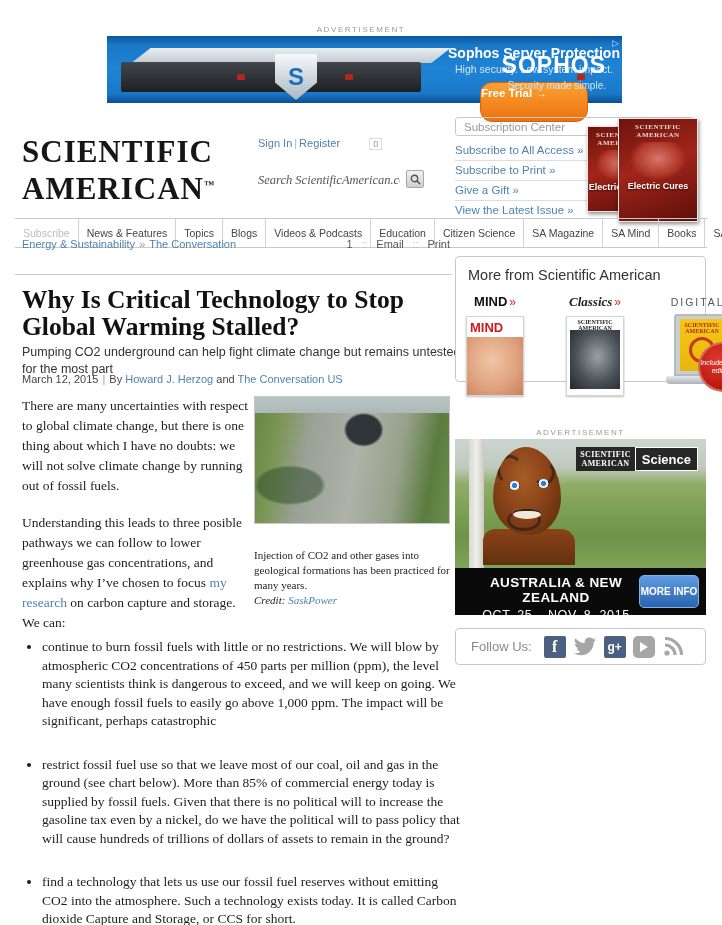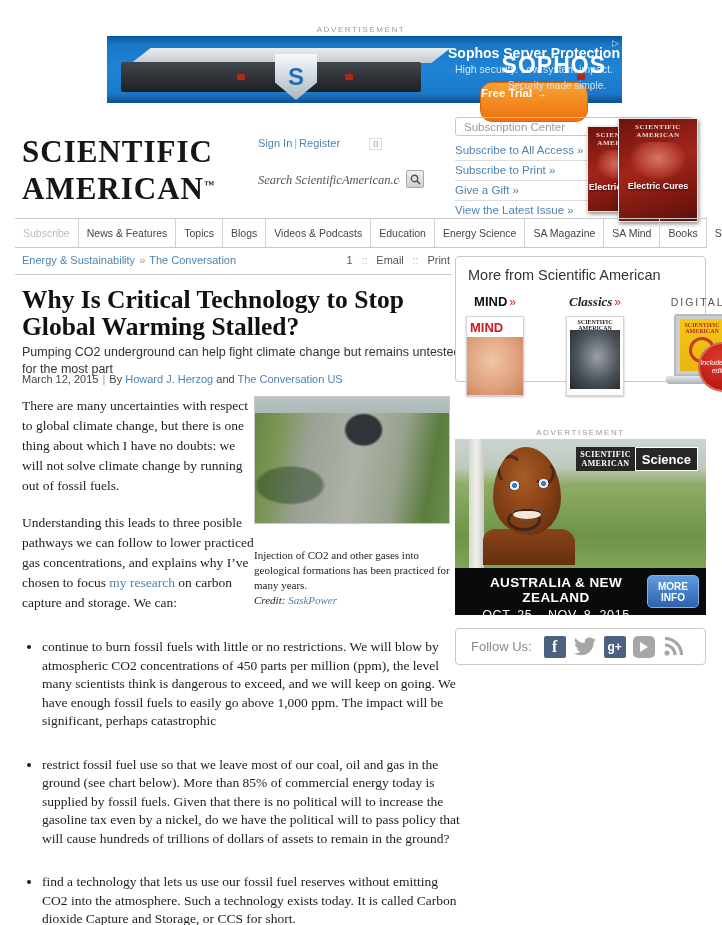--- a/index.html
+++ b/index.html
@@ -68,21 +68,21 @@
   .cover .cov-title { font-weight:bold; font-size:9px; color:#fff; text-shadow:0 1px 2px #3a0500; }
 
   
   .nav { position:absolute; left:15px; top:218px; width:692px; height:30px;
     border-top:1px solid #c9c9c9; border-bottom:1px solid #c9c9c9;
     display:flex; align-items:stretch; font-size:10.5px; color:#454545; }
   .nav-item { display:flex; align-items:center; padding:0 8px; border-right:1px solid #d2d2d2; white-space:nowrap; flex:1 0 auto; justify-content:center; }
   .nav-item.muted { color:#bcbcbc; }
 
   
-  .crumb { position:absolute; left:22px; top:254px; width:428px; font-size:11px; display:flex; }
+  .crumb { position:absolute; left:22px; top:238px; width:428px; font-size:11px; display:flex; }
   .crumb .sep { color:#999; padding:0 4px; }
   .crumb-right { margin-left:auto; display:flex; align-items:center; gap:9px; color:#555; }
   .dots { color:#bbb; font-size:10px; }
   .crumb-rule { position:absolute; left:15px; top:274px; width:437px; border-top:1px solid #c9c9c9; }
 
   
   .title { position:absolute; left:22px; top:286px; width:442px; font-family:"Liberation Serif",serif;
     font-weight:bold; font-size:25.5px; line-height:27px; color:#111; }
   .dek { position:absolute; left:22px; top:344px; width:440px; font-size:12.5px; line-height:17px; color:#333; }
   .byline { position:absolute; left:22px; top:373px; font-size:11px; color:#444; }
@@ -163,21 +163,21 @@
     background:linear-gradient(#8a4318,#64300f); border-radius:12px 14px 0 0; }
   .travel-logo { position:absolute; right:8px; top:8px; display:flex; align-items:stretch; }
   .tl-sa { background:rgba(10,10,10,.85); color:#fff; font-family:"Liberation Serif",serif;
     font-weight:bold; font-size:8px; line-height:9px; padding:3px 4px; text-align:center; letter-spacing:.4px; }
   .tl-travel { background:rgba(10,10,10,.85); border:1px solid #fff; color:#fff;
     font-weight:bold; font-size:13px; padding:3px 6px; display:flex; align-items:center; }
   .travel-bar { position:absolute; left:0; right:0; bottom:0; height:47px; background:#0a0a0a; }
   .tb-text { position:absolute; left:12px; top:7px; width:178px; text-align:center; color:#fff; }
   .tb-line1 { font-size:13.5px; font-weight:bold; letter-spacing:.4px; }
   .tb-line2 { font-size:12.5px; margin-top:3px; letter-spacing:.6px; }
-  .tb-btn { position:absolute; right:7px; top:7px; width:52px; height:33px;
+  .tb-btn { position:absolute; right:7px; top:7px; width:60px; height:33px;
     background:linear-gradient(#5f9de2,#2a62ae); border:1px solid #7fb2e8; border-radius:5px;
     color:#fff; font-weight:bold; font-size:10px; line-height:11px;
     display:flex; align-items:center; justify-content:center; text-align:center; }
 
   
   .followbox { position:absolute; left:455px; top:628px; width:251px; height:37px;
     border:1px solid #c9c9c9; border-radius:4px; display:flex; align-items:center; }
   .follow-label { margin-left:15px; font-size:13px; color:#8a8a8a; }
   .social { display:flex; gap:7px; margin-left:12px; align-items:center; }
   .sq { width:22px; height:22px; display:flex; align-items:center; justify-content:center;
@@ -250,21 +250,21 @@
     </div>
   </div>
 
   <div class="nav">
     <div class="nav-item muted">Subscribe</div>
     <div class="nav-item">News &amp; Features</div>
     <div class="nav-item">Topics</div>
     <div class="nav-item">Blogs</div>
     <div class="nav-item">Videos &amp; Podcasts</div>
     <div class="nav-item">Education</div>
-    <div class="nav-item">Energy Science</div>
+    <div class="nav-item">Citizen Science</div>
     <div class="nav-item">SA Magazine</div>
     <div class="nav-item">SA Mind</div>
     <div class="nav-item">Books</div>
     <div class="nav-item" style="border-right:none">SA en español</div>
   </div>
 
   <div class="crumb">
     <a class="blue">Energy &amp; Sustainability</a>
     <span class="sep">»</span>
     <a class="blue">The Conversation</a>
@@ -283,21 +283,21 @@
   <div class="byline">
     <span>March 12, 2015</span><span class="pipe">|</span><span>By</span>
     <a class="blue">Howard J. Herzog</a>
     <span>and</span>
     <a class="blue">The Conversation US</a>
   </div>
 
   <div class="body-row">
     <div class="col-text">
       <p>There are many uncertainties with respect to global climate change, but there is one thing about which I have no doubts: we will not solve climate change by running out of fossil fuels.</p>
-      <p><span>Understanding this leads to three posible pathways we can follow to lower practiced gas concentrations, and explains why I’ve chosen to focus </span><a class="blue">my research</a><span> on carbon capture and storage. We can:</span></p>
+      <p><span>Understanding this leads to three posible pathways we can follow to lower greenhouse gas concentrations, and explains why I’ve chosen to focus </span><a class="blue">my research</a><span> on carbon capture and storage. We can:</span></p>
     </div>
     <div class="col-img">
       <div class="photo"></div>
       <div class="caption">
         <span>Injection of CO2 and other gases into geological formations has been practiced for many years.</span><br>
         <span class="credit">Credit: </span><a class="blue credit">SaskPower</a>
       </div>
     </div>
   </div>
 

